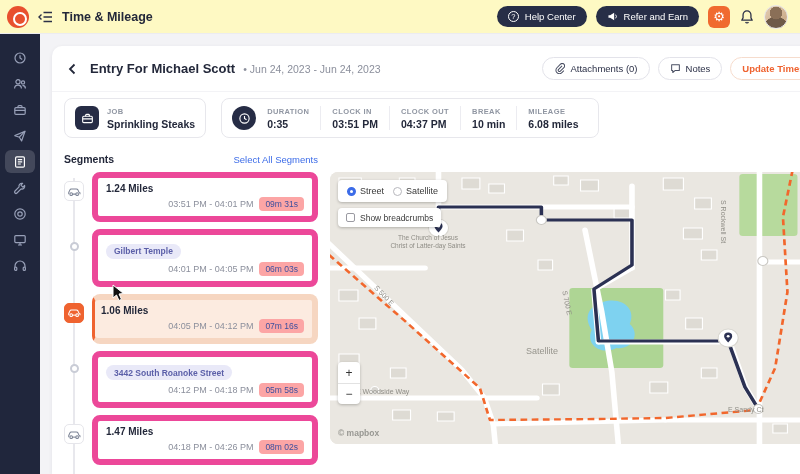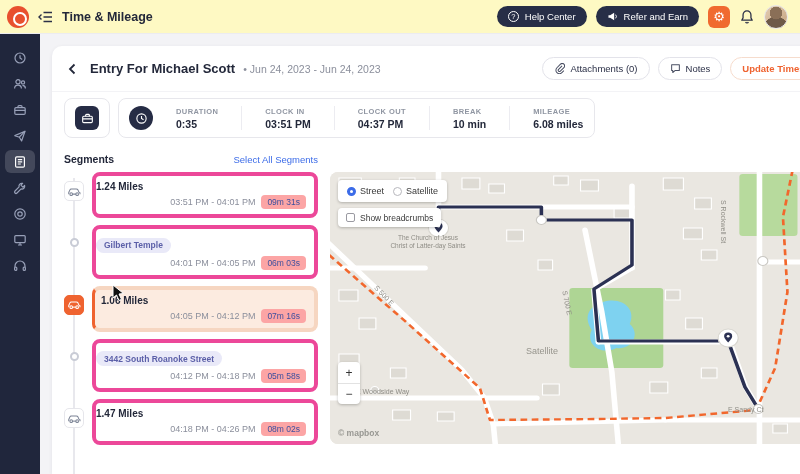--- a/index.html
+++ b/index.html
@@ -32,37 +32,37 @@
   .date-range{font-size:10.5px;color:#8b8f9c;}
   .white-pill{display:flex;align-items:center;gap:5px;height:23px;padding:0 11px;background:#fff;border:1px solid #e3e3ea;border-radius:13px;font-size:9.5px;color:#2b3047;cursor:pointer;white-space:nowrap;}
   .white-pill.orange{color:#ef6330;font-weight:bold;border-color:#f6dccd;}
 
   .summary-row{display:flex;gap:8px;margin:6px 12px 0 12px;}
   .sum-card{display:flex;align-items:center;gap:8px;border:1px solid #e7e7ec;border-radius:8px;padding:6px 10px;background:#fff;height:40px;}
   .sq-icon{width:24px;height:24px;border-radius:6px;background:#262c45;display:flex;align-items:center;justify-content:center;color:#fff;flex:0 0 auto;}
   .round-icon{width:24px;height:24px;border-radius:50%;background:#262c45;display:flex;align-items:center;justify-content:center;color:#fff;flex:0 0 auto;}
   .lbl{font-size:7.5px;color:#9096a2;font-weight:bold;letter-spacing:.4px;}
   .val{font-size:10.5px;font-weight:bold;margin-top:2px;white-space:nowrap;}
-  .sum-card.stats{gap:12px;padding-right:0;}
+  .sum-card.stats{gap:0;padding-right:8px;margin-left:7px;}
   .stat{padding:0 11px;}
   .stat-div{width:1px;height:24px;background:#ececf1;}
 
   .seg-head{display:flex;justify-content:space-between;align-items:center;margin:15px 12px 0 12px;width:254px;}
   .seg-heading{font-size:10.5px;font-weight:bold;}
   .select-all{font-size:9.5px;color:#3c6ce8;text-decoration:none;cursor:pointer;}
 
   .content-row{position:absolute;left:12px;right:8px;top:126px;bottom:0;display:flex;}
   .seg-list{width:254px;position:relative;flex:0 0 auto;}
   .rail{position:absolute;left:9px;top:6px;bottom:-10px;width:2px;background:#e8e8ed;}
   .seg-row{display:flex;gap:8px;margin-bottom:7px;position:relative;}
   .seg-icon{width:20px;display:flex;justify-content:center;align-items:flex-start;z-index:1;flex:0 0 auto;}
   .veh{width:20px;height:20px;background:#fff;border:1px solid #e6e6eb;border-radius:5px;color:#7a8294;display:flex;align-items:center;justify-content:center;margin-top:9px;}
   .veh.hl{background:#ef6330;border-color:#ef6330;color:#fff;}
   .stop-dot{width:9px;height:9px;border:2px solid #c9ccd6;border-radius:50%;background:#fff;margin-top:13px;}
-  .seg-card{flex:1;border:4px solid #ec4899;border-radius:8px;padding:5px 8px 5px 0;background:#fff;min-height:38px;cursor:pointer;}
+  .seg-card{flex:1;border:6px solid #ec4899;border-radius:8px;padding:5px 8px 5px 8px;background:#fff;min-height:38px;cursor:pointer;}
   .seg-card.hl{background:#fcebe0;border-color:#f6d6c1;border-left:3px solid #ef6330;padding-left:6px;}
   .seg-title{font-size:10px;font-weight:bold;}
   .seg-pill{display:inline-block;font-size:8.5px;font-weight:bold;color:#5b5fa8;background:#e9e9f8;padding:2.5px 8px;border-radius:9px;}
   .seg-meta{display:flex;justify-content:flex-end;align-items:center;gap:6px;margin-top:3px;min-height:13px;}
   .seg-time{font-size:9px;color:#8b8f9c;}
   .badge{font-size:8.5px;font-weight:normal;color:#3d4f9e;background:#fca5a5;padding:2px 6px;border-radius:4px;}
   .badge:empty{display:none;}
 
   
   .map{flex:1;height:272px;margin-left:12px;border-radius:8px;overflow:hidden;position:relative;background:#eae7e1;cursor:grab;}
@@ -221,20 +221,24 @@
     </div>
 
     <div class="summary-row">
       <div class="sum-card">
         <div class="sq-icon">
             <svg width="13" height="13" viewBox="0 0 14 14" fill="none" stroke="#fff" stroke-width="1.2">
               <rect x="1.8" y="4.6" width="10.4" height="6.8" rx="1.2"></rect>
               <path d="M5 4.6V3.6c0-.6.4-1 1-1h2c.6 0 1 .4 1 1v1M1.8 7.4h10.4"></path>
             </svg>
           </div>
+        <div>
+          <div class="lbl">JOB</div>
+          <div class="val">Sprinkling Steaks</div>
+        </div>
       </div>
       <div class="sum-card stats">
         <div class="round-icon">
             <svg width="13" height="13" viewBox="0 0 14 14" fill="none" stroke="#fff" stroke-width="1.2">
               <circle cx="7" cy="7" r="5"></circle>
               <path d="M7 4.2V7l2.2 1.4"></path>
             </svg>
           </div>
         <div class="stat">
           <div class="lbl">DURATION</div>

